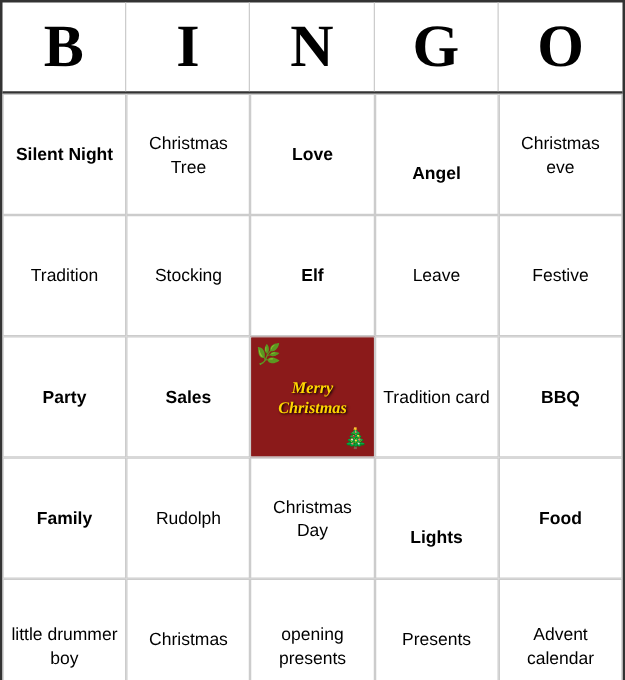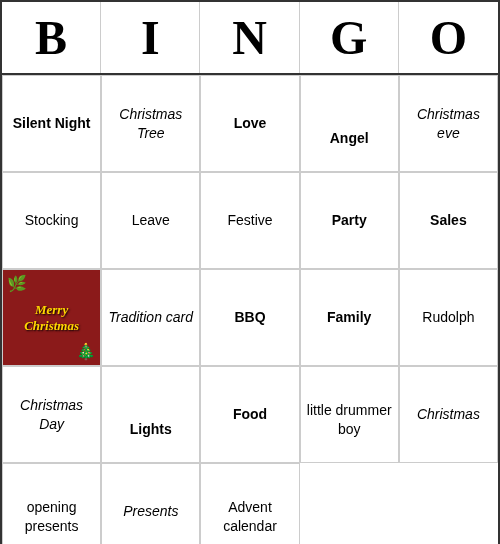--- a/index.html
+++ b/index.html
@@ -55,21 +55,20 @@
       font-size: 28px;
       font-weight: bold;
     }
     .cell-medium {
       font-size: 20px;
       font-weight: bold;
       margin-top: 29px;
     }
     .cell-small {
       font-size: 13px;
-      font-style: italic;
     }
     .cell-xsmall {
       font-size: 11px;
       margin-top: 10px;
     }
     .merry-christmas-cell {
       background: #8B1A1A;
       color: white;
       padding: 0;
     }
@@ -141,21 +140,27 @@
       <span class="cell-text cell-large">Love</span>
     </div>
     <div class="bingo-cell">
       <span class="cell-text cell-medium">Angel</span>
     </div>
     <div class="bingo-cell">
       <span class="cell-text cell-small">Christmas eve</span>
     </div>
 
     <div class="bingo-cell">
+      <span class="cell-text">Tradition</span>
+    </div>
+    <div class="bingo-cell">
       <span class="cell-text">Stocking</span>
+    </div>
+    <div class="bingo-cell">
+      <span class="cell-text cell-large">Elf</span>
     </div>
     <div class="bingo-cell">
       <span class="cell-text">Leave</span>
     </div>
     <div class="bingo-cell">
       <span class="cell-text">Festive</span>
     </div>
 
     <div class="bingo-cell">
       <span class="cell-text cell-large">Party</span>

